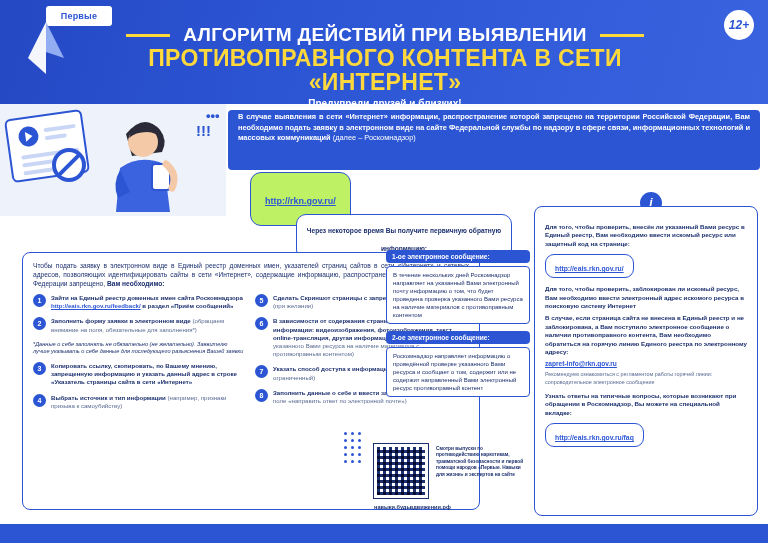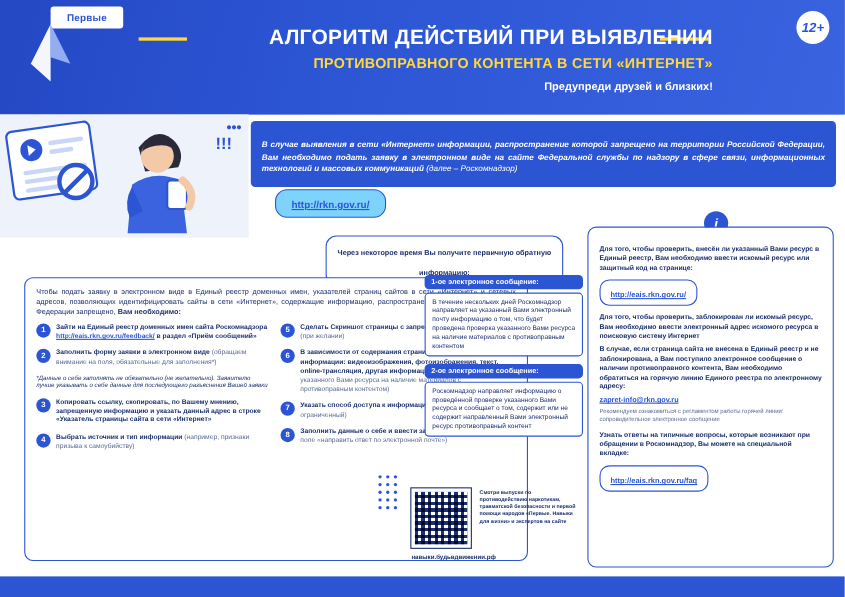--- a/index.html
+++ b/index.html
@@ -40,28 +40,28 @@
   .age-badge {
     position: absolute; right: 14px; top: 10px;
     width: 30px; height: 30px; border-radius: 50%;
     background: #ffffff;
     display: flex; align-items: center; justify-content: center; font-style: italic;
   }
   .age-badge span { color: #2c55d4; font-size: 12px; font-weight: bold; }
 
   .title-block {
     position: absolute; left: 122px; top: 24px; width: 526px;
-    text-align: right;
+    text-align: center;
   }
   .title-line1 {
     color: #ffffff; font-size: 19px; font-weight: bold; letter-spacing: .3px;
     line-height: 22px;
   }
   .title-line2 {
-    color: #ffd83b; font-size: 13px; font-weight: bold; letter-spacing: .3px;
+    color: #ffd83b; font-size: 23px; font-weight: bold; letter-spacing: .3px;
     line-height: 24px;
   }
   .title-sub {
     color: #ffffff; font-size: 10px; font-weight: bold; margin-top: 4px;
   }
   .title-rule-left, .title-rule-right {
     position: absolute; top: 34px; width: 44px; height: 3px; background: #ffd83b;
   }
   .title-rule-left { left: 126px; }
   .title-rule-right { left: 600px; }
@@ -108,33 +108,32 @@
     color: #2c55d4; font-size: 15px; font-weight: bold;
   }
   .dots {
     position: absolute; left: 206px; top: 4px; color: #2c55d4; font-size: 13px; font-weight: bold;
   }
 
   
   .info-box {
     position: absolute; left: 228px; top: 110px; width: 532px; height: 60px;
     background: #2c55d4; border-radius: 4px;
-    padding: 17px 10px;
-    font-style: italic;
+    padding: 2px 10px;
   }
   .info-box p {
     color: #ffffff; font-size: 7.4px; line-height: 10.5px; text-align: justify;
   }
   .info-box b { font-weight: bold; }
   .info-box .norm { font-weight: normal; }
 
   .url-pill {
     position: absolute; left: 250px; top: 172px;
-    background: #7dd3fc; border: 1.5px solid #2c55d4; border-radius: 11px;
-    padding: 3px 14px;
+    background: #bef264; border: 1.5px solid #2c55d4; border-radius: 11px;
+    padding: 17px 14px;
   }
   .url-pill span { color: #2c55d4; font-size: 9px; font-weight: bold; text-decoration: underline; }
 
   
   .mid-pill {
     position: absolute; left: 296px; top: 214px; width: 216px;
     background: #ffffff; border: 1.5px solid #2c55d4; border-radius: 10px;
     padding: 4px 8px; text-align: center;
   }
   .mid-pill span { color: #1b2f6e; font-size: 6.6px; font-weight: bold; }

